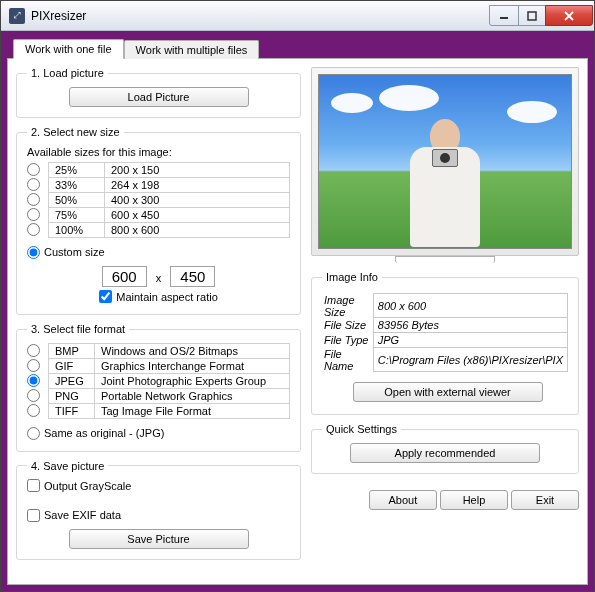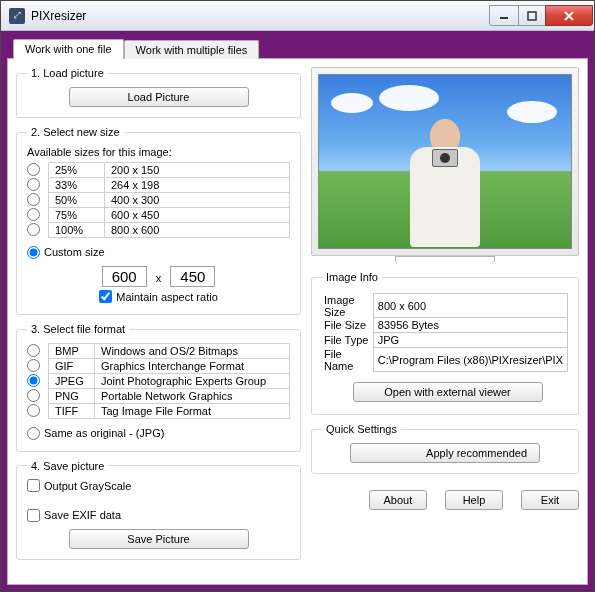--- a/index.html
+++ b/index.html
@@ -191,36 +191,36 @@
   .camera::after { content: ""; position: absolute; top: 3px; left: 7px; width: 10px; height: 10px; background: #333; border-radius: 50%; }
   .monitor-stand {
     width: 100px; height: 7px;
     border-top: 1px solid #b0b0b0;
     border-left: 1px solid #b0b0b0;
     border-right: 1px solid #b0b0b0;
     margin: 0 auto;
     border-radius: 0 0 3px 3px;
   }
   .info-table { width: 100%; font-size: 11px; border-collapse: collapse; margin-top: 2px; }
-  .info-table td { padding: 0 2px; }
+  .info-table td { padding: 0 2px; font-style: italic; }
   .info-table td.val {
     border: 1px solid #c8c8c8;
     background: #fff;
     padding: 1px 4px;
     white-space: nowrap;
     overflow: hidden;
   }
   .info-table td.lab { width: 62px; }
   .right-btns { text-align: center; margin-top: 8px; }
   .right-btns .btn { display: inline-block; margin: 2px 2px; }
   .right-btns .btn.full { width: 190px; margin-left: 7px; }
   .right-btns .pair .btn { width: 90px; }
-  .qs .btn.full { width: 190px; display: block; margin: 0 auto; text-align: right; }
+  .qs .btn.full { width: 190px; display: block; margin: 0 auto; }
   .bottom-btns { text-align: right; margin-top: 16px; }
-  .bottom-btns .btn { width: 58px; margin-left: 15px; display: inline-block; }
+  .bottom-btns .btn { width: 68px; margin-left: 0; display: inline-block; }
 </style>
 </head>
 <body>
 
 <div class="window">
   <div class="titlebar">
     <span class="app-icon">⤢</span>
     <span class="title">PIXresizer</span>
     <div class="controls">
       <div class="tb-btn min">

